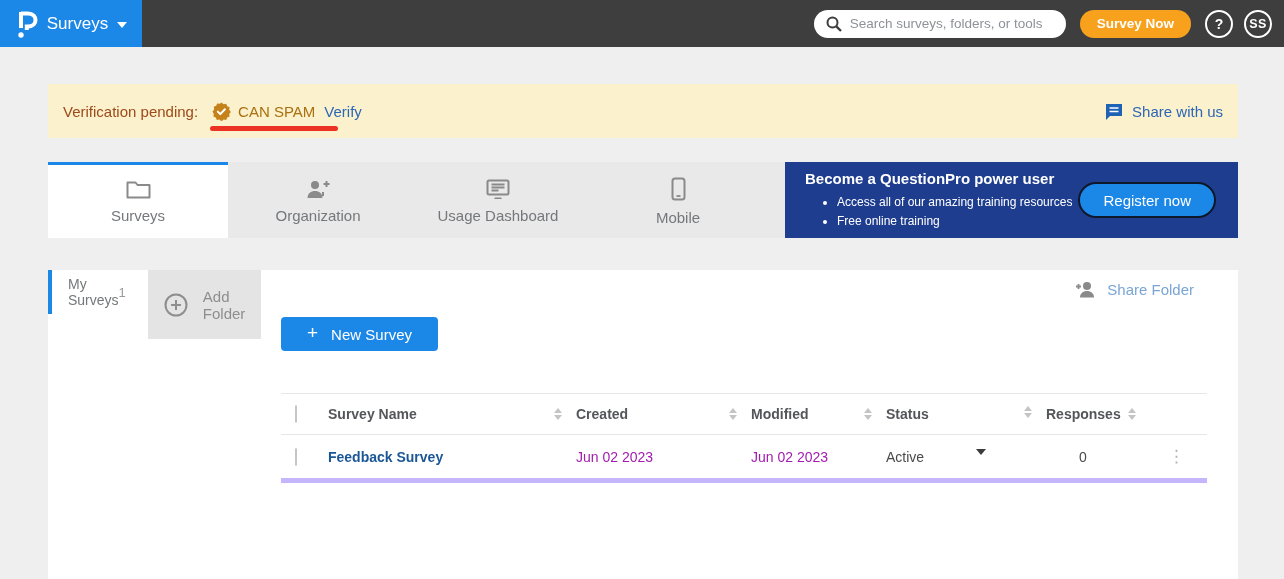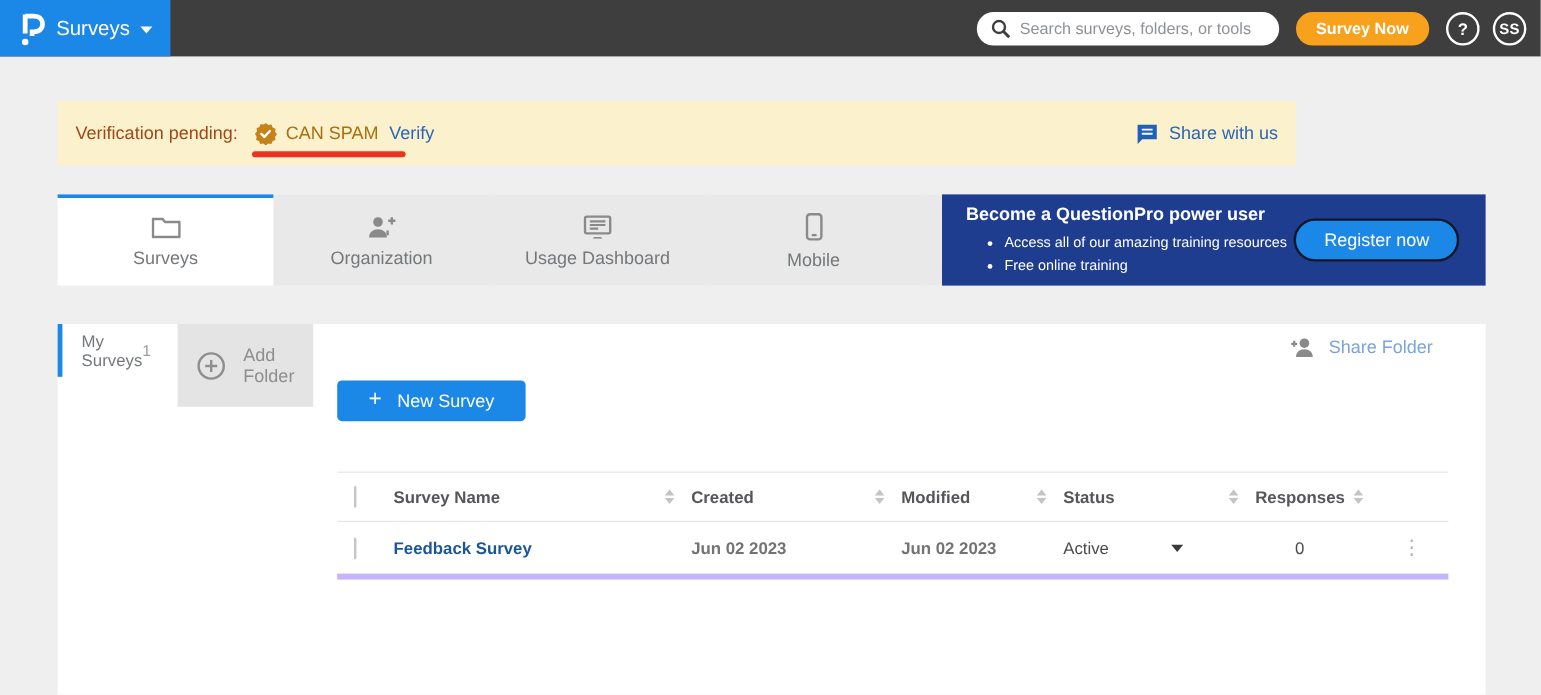--- a/index.html
+++ b/index.html
@@ -14,21 +14,21 @@
   .logo-area { width:142px; height:47px; background:#1B87E6; display:flex; align-items:center; justify-content:center; gap:9px; cursor:pointer; }
   .app-label { color:#fff; font-size:17px; }
   .caret-down { width:0; height:0; border-left:5px solid transparent; border-right:5px solid transparent; border-top:6px solid #fff; margin-top:2px; }
   .search-wrap { margin-left:auto; width:252px; height:28px; background:#fff; border-radius:14px; display:flex; align-items:center; padding:0 12px; gap:8px; }
   .search-wrap input { border:none; outline:none; flex:1; font-size:13.5px; color:#333; background:transparent; font-family:"Liberation Sans", sans-serif; }
   .search-wrap input::placeholder { color:#8E9296; }
   .upgrade-btn { height:28px; margin:0 14px; padding:0 17px; background:#F7A11C; color:#fff; border:none; border-radius:14px; font-weight:bold; font-size:13.5px; cursor:pointer; font-family:"Liberation Sans", sans-serif; }
   .circle-btn { width:28px; height:28px; border-radius:50%; border:2px solid #fff; background:transparent; color:#fff; font-weight:bold; font-size:14px; display:flex; align-items:center; justify-content:center; cursor:pointer; }
   .avatar { margin-left:11px; margin-right:12px; font-size:12.5px; letter-spacing:.3px; }
   
-  .banner { position:absolute; left:48px; top:84px; width:1032px; height:54px; background:#FBF1CC; display:flex; align-items:center; padding:0 15px; }
+  .banner { position:absolute; left:48px; top:84px; width:1190px; height:54px; background:#FBF1CC; display:flex; align-items:center; padding:0 15px; }
   .banner-prefix { color:#9C4A1A; font-size:15px; }
   .badge-icon { margin-left:14px; display:flex; }
   .banner-badge-label { color:#A8700E; font-size:15px; margin-left:7px; }
   .banner-verify { color:#2C66B8; font-size:15px; margin-left:9px; text-decoration:none; cursor:pointer; }
   .red-underline { position:absolute; left:162px; top:42px; width:128px; height:5px; background:#EC3323; border-radius:3px; }
   .chat-link { margin-left:auto; display:flex; align-items:center; gap:9px; color:#2C66B8; font-size:15px; cursor:pointer; }
   
   .tabstrip { position:absolute; left:48px; top:162px; width:1190px; height:76px; display:flex; }
   .tab { width:180px; display:flex; flex-direction:column; align-items:center; justify-content:center; gap:8px; background:#E9E9E9; border-top:3px solid transparent; color:#75787B; font-size:15px; cursor:pointer; }
   .tab.active { background:#fff; border-top:3px solid #1B87E6; }
@@ -50,26 +50,26 @@
   .new-survey-btn { position:absolute; left:33px; top:47px; height:34px; background:#1B87E6; border:none; border-radius:4px; color:#fff; font-size:15px; padding:0 26px; display:flex; align-items:center; gap:13px; cursor:pointer; font-family:"Liberation Sans", sans-serif; }
   .new-survey-btn .plus { font-size:19px; font-weight:normal; margin-top:-2px; }
   
   .table { position:absolute; left:33px; top:123px; width:926px; font-size:14px; }
   .thead { display:flex; align-items:center; height:42px; border-top:1px solid #E6E6E6; border-bottom:1px solid #E6E6E6; font-weight:bold; color:#54565A; }
   .trow  { display:flex; align-items:center; height:48px; border-bottom:5px solid #c4b5fd; color:#4A4A4A; }
   .c-check { width:47px; padding-left:14px; }
   .c-name { width:248px; display:flex; align-items:center; justify-content:space-between; padding-right:14px; }
   .c-created { width:175px; display:flex; align-items:center; justify-content:space-between; padding-right:14px; }
   .c-modified { width:135px; display:flex; align-items:center; justify-content:space-between; padding-right:14px; }
-  .c-status { width:160px; display:flex; align-items:center; justify-content:space-between; padding-right:14px; }
+  .c-status { width:160px; display:flex; align-items:flex-start; justify-content:space-between; padding-right:14px; }
   .c-responses { width:84px; display:flex; align-items:center; gap:7px; }
   .c-menu { flex:1; display:flex; justify-content:flex-end; padding-right:22px; }
   .checkbox { width:14px; height:14px; border:1px solid #C6C6C6; border-radius:2px; background:#fff; cursor:pointer; }
   .survey-link { color:#1B5796; font-weight:bold; text-decoration:none; cursor:pointer; }
-  .date-cell { color:#737373; font-weight:bold; }
+  .date-cell { color:#a21caf; font-weight:normal; }
   .status-caret { width:0; height:0; border-left:5px solid transparent; border-right:5px solid transparent; border-top:6px solid #3B3B3B; margin-right:46px; cursor:pointer; }
   .resp-val { width:74px; text-align:center; }
   .dots { color:#B4B4B4; font-size:17px; line-height:1; cursor:pointer; letter-spacing:0; }
   .sort-icon { display:flex; flex-direction:column; gap:2px; cursor:pointer; }
   .sort-icon i { display:block; width:0; height:0; border-left:4.5px solid transparent; border-right:4.5px solid transparent; }
   .sort-icon .up { border-bottom:5px solid #C4C4C4; }
   .sort-icon .dn { border-top:5px solid #C4C4C4; }
 </style>
 </head>
 <body>

